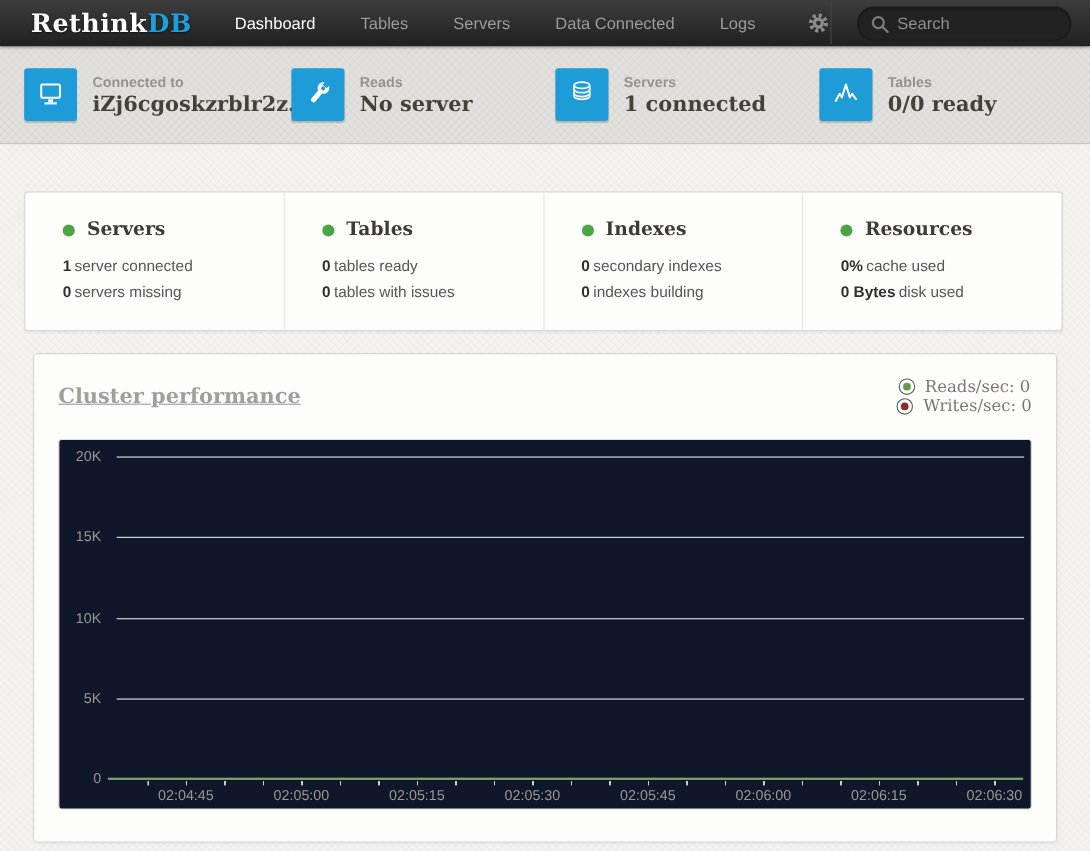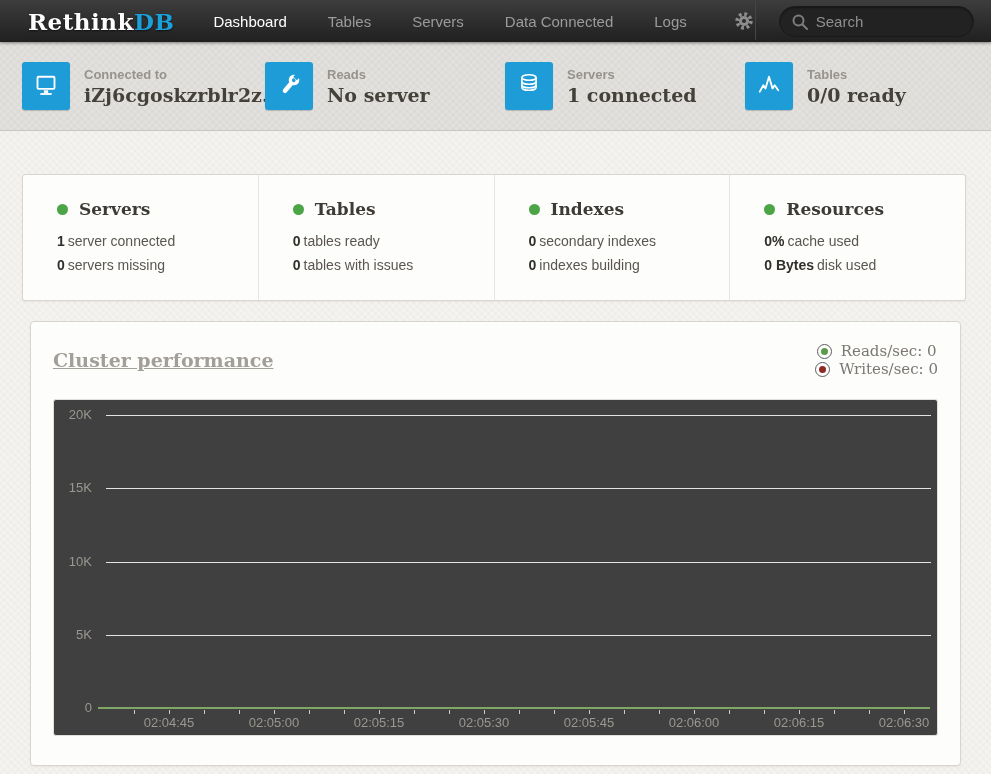--- a/index.html
+++ b/index.html
@@ -88,21 +88,21 @@
   .chart-legend { margin-left:auto; display:flex; align-items:center;flex-direction:column; }
   .legend-item { display:flex; align-items:center; margin-left:29px; cursor:pointer; }
   .legend-dot-outer { width:15px; height:15px; border-radius:50%; background:#ffffff;
     border:1px solid #5d5d5d; display:flex; align-items:center; justify-content:center; }
   .legend-dot-inner { width:7px; height:7px; border-radius:50%; }
   .legend-dot-inner.reads { background:#5d9b4a; }
   .legend-dot-inner.writes { background:#8e2a22; }
   .legend-label { font-family:"DejaVu Serif","Liberation Serif",serif; font-size:15px;
     color:#7b7772; margin-left:9px; white-space:nowrap; }
   .plot {
-    position:relative; margin-top:21px; height:337px; background:#404040;
+    position:relative; margin-top:21px; height:337px; background:#0f172a;
     border:1px solid #e2dfda; border-radius:3px;
   }
   .gridline { position:absolute; left:52px; width:825px; height:1px; background:#e5e3df; }
   .g0 { top:15px; } .g1 { top:88px; } .g2 { top:162px; } .g3 { top:235px; }
   .baseline { position:absolute; top:307px; left:44px; width:832px; height:2px; background:#80a766; }
   .tickstrip { position:absolute; top:310px; left:80px; width:772px; height:4px;
     background:repeating-linear-gradient(to right, #cfccc7 0 1px, transparent 1px 35px); }
   .ylabel { position:absolute; left:0; width:38px; text-align:right; font-size:13px;
     color:#9b9791; height:16px; line-height:16px; }
   .y0 { top:7px; } .y1 { top:80px; } .y2 { top:154px; } .y3 { top:227px; } .y4 { top:300px; }

